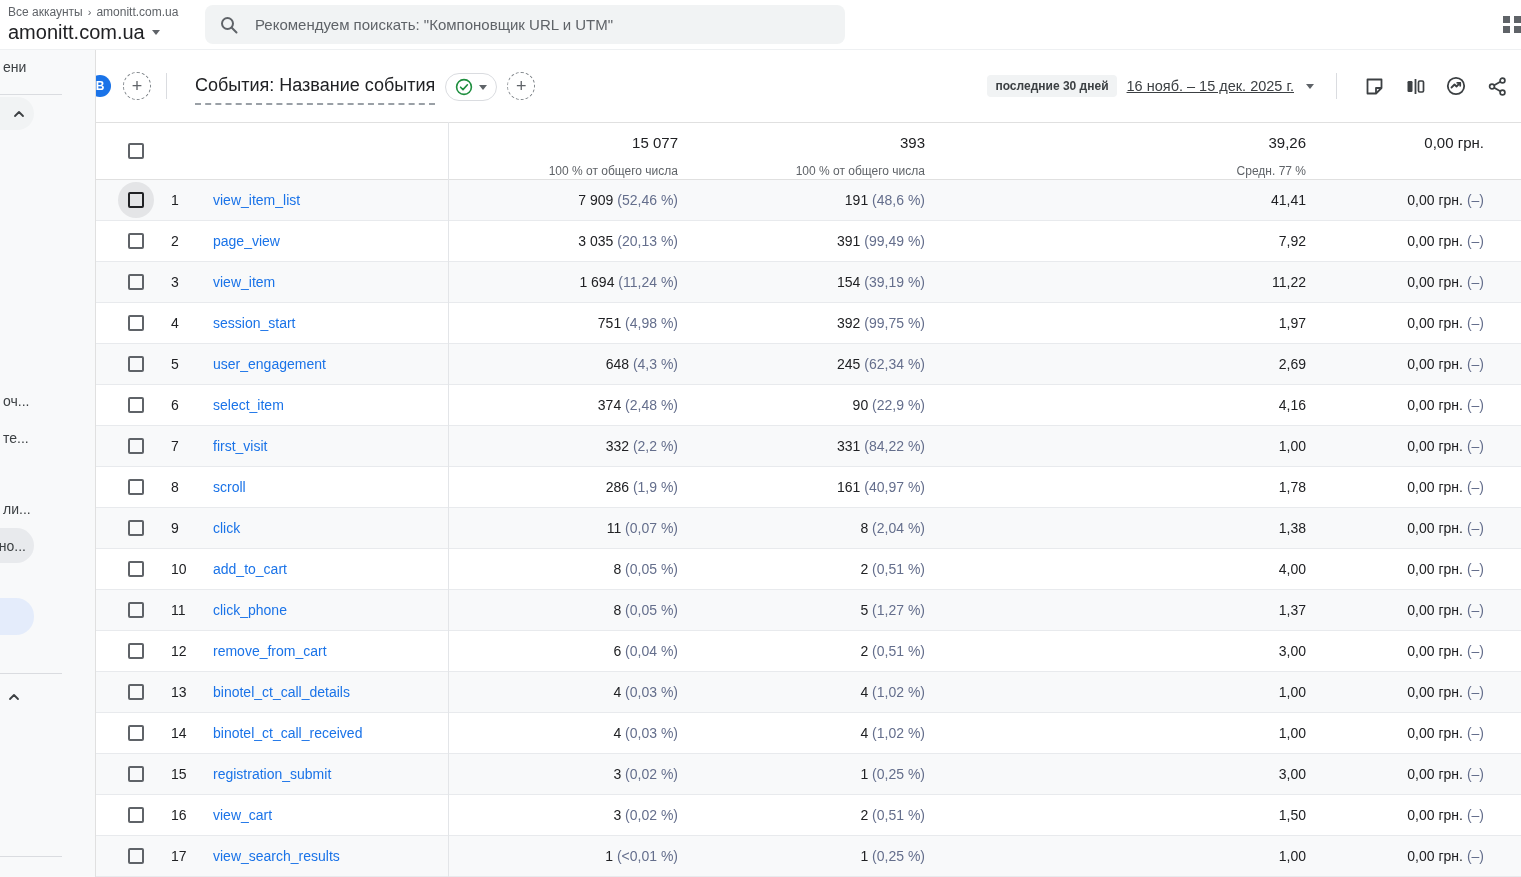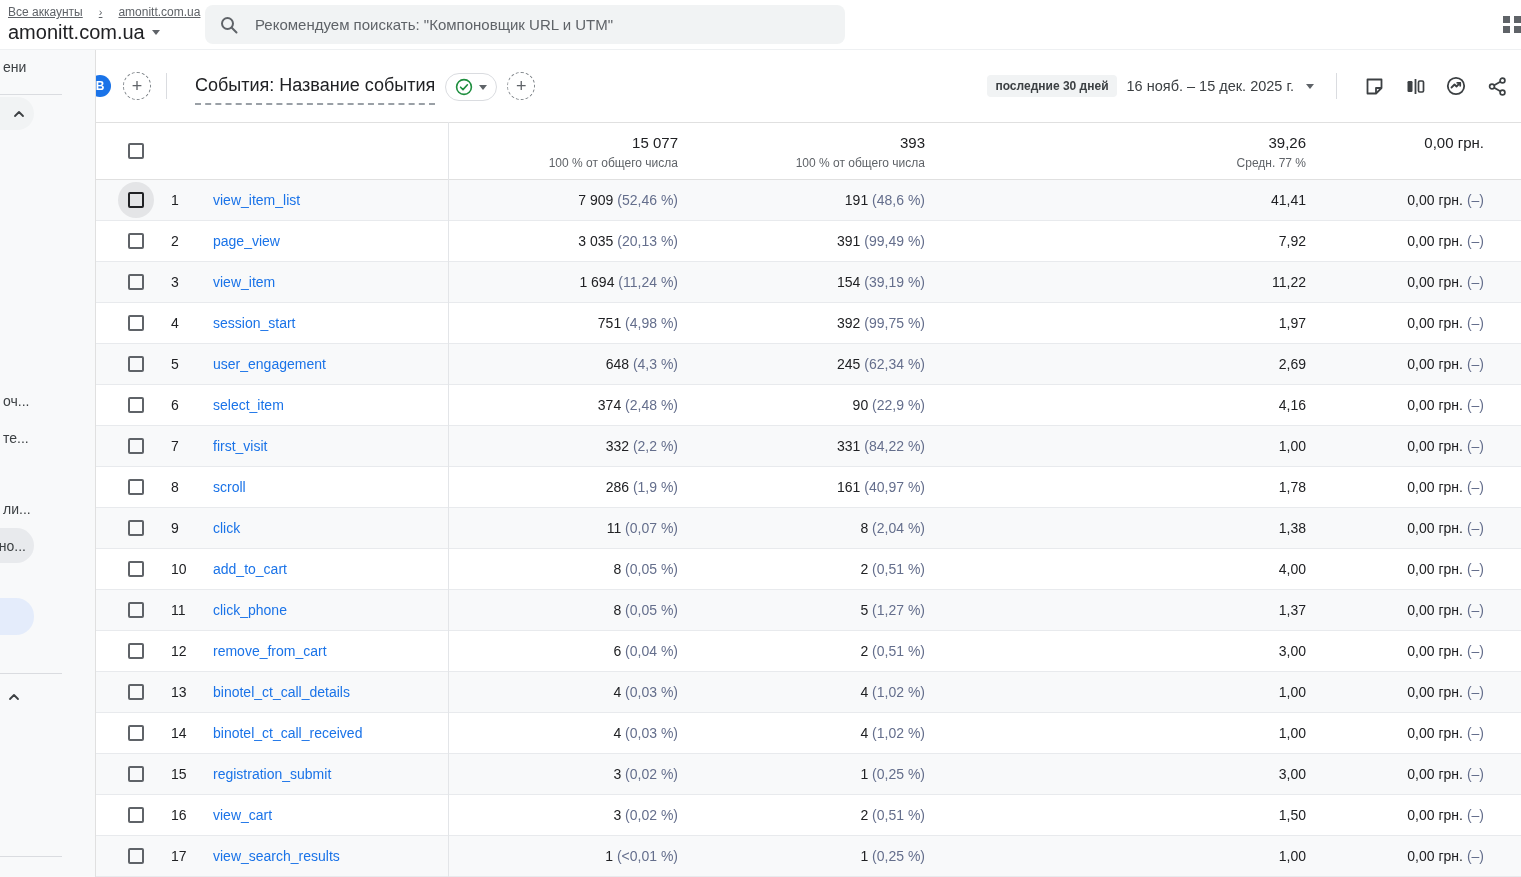--- a/index.html
+++ b/index.html
@@ -3,21 +3,21 @@
 <meta charset="utf-8">
 <style>
   * { margin:0; padding:0; box-sizing:border-box; }
   html,body { width:1521px; height:877px; overflow:hidden; background:#fff;
     font-family:"Liberation Sans", sans-serif; color:#202124; }
 
   
   .top-header { position:absolute; left:0; top:0; width:1521px; height:50px; background:#fff;
     border-bottom:1px solid #eef0f2; z-index:5; }
   .breadcrumb { position:absolute; left:8px; top:5px; font-size:12px; color:#5f6368;
-    display:flex; align-items:center; gap:16px;text-decoration:underline; }
+    display:flex; align-items:center; gap:5px; }
   .crumb-sep { font-size:11px; color:#5f6368; }
   .account-name { position:absolute; left:8px; top:21px; font-size:20px; color:#202124;
     display:flex; align-items:center; gap:7px; cursor:pointer; }
   .caret-down { width:0; height:0; border-left:4px solid transparent; border-right:4px solid transparent;
     border-top:5px solid #5f6368; display:inline-block; }
   .search-bar { position:absolute; left:205px; top:5px; width:640px; height:39px; background:#f1f3f4;
     border-radius:8px; display:flex; align-items:center; padding:0 14px; gap:16px; }
   .search-bar input { border:none; background:transparent; outline:none; font-size:15px; width:100%;
     font-family:"Liberation Sans", sans-serif; color:#202124; }
   .search-bar input::placeholder { color:#5f6368; opacity:1; }
@@ -45,21 +45,21 @@
     display:flex; align-items:center; justify-content:center; font-size:18px; font-weight:400;
     margin-left:12px; cursor:pointer; flex:0 0 auto; }
   .vdivider { width:1px; height:26px; background:#dadce0; margin:0 15px; flex:0 0 auto; }
   .report-title { font-size:18px; color:#202124; border-bottom:2px dashed #9aa0a6; padding-bottom:7px;
     margin-left:13px; margin-top:8px; white-space:nowrap; cursor:text; }
   .check-pill { height:28px; border:1px solid #dadce0; border-radius:16px; display:flex; align-items:center;
     gap:6px; padding:0 9px; margin-left:10px; margin-top:2px; cursor:pointer; flex:0 0 auto; }
   .hdr-spacer { flex:1; }
   .preset-badge { background:#f1f3f4; border-radius:4px; padding:4px 8px; font-size:12px; font-weight:bold;
     color:#3c4043; white-space:nowrap; }
-  .date-text { font-size:14.5px; color:#3c4043; margin-left:10px; white-space:nowrap; }
+  .date-text { font-size:14.5px; color:#3c4043; margin-left:10px; white-space:nowrap;text-decoration:underline; }
   .date-control { display:flex; align-items:center; cursor:pointer; }
   .date-control .caret-down { margin-left:12px; }
   .icon-btn { width:24px; height:24px; display:flex; align-items:center; justify-content:center;
     margin-left:17px; cursor:pointer; flex:0 0 auto; }
 
   
   .ga-table { position:absolute; left:0; top:72px; width:100%; }
   .col-divider { position:absolute; left:364px; top:0; width:1px; height:805px; background:#e3e5e8; z-index:3; }
   .totals-row { position:relative; height:58px; border-top:1px solid #e0e0e0; border-bottom:1px solid #e0e0e0;
     background:#fff; }
@@ -79,21 +79,21 @@
   .evlink { position:absolute; left:129px; top:50%; transform:translateY(-50%); font-size:14px;
     color:#1a73e8; cursor:pointer; }
 
   .mcell { position:absolute; top:50%; transform:translateY(-50%); font-size:14px; color:#202124;
     white-space:nowrap; text-align:right; }
   .m1 { right:843px; } .m2 { right:596px; } .m3 { right:215px; } .m4 { right:37px; }
   .pct { color:#646e8c; }
 
   .tcell { position:absolute; top:10px; text-align:right; }
   .tcell .tv { font-size:15px; color:#202124; line-height:20px; }
-  .tcell .tc { font-size:12px; color:#5f6368; margin-top:3px; }
+  .tcell .tc { font-size:12px; color:#5f6368; margin-top:11px; }
   .t1 { right:843px; } .t2 { right:596px; } .t3 { right:215px; } .t4 { right:37px; }
 
   svg { display:block; }
 </style>
 </head>
 <body>
 
 <div class="top-header">
   <div class="breadcrumb">
     <span>Все аккаунты</span>

